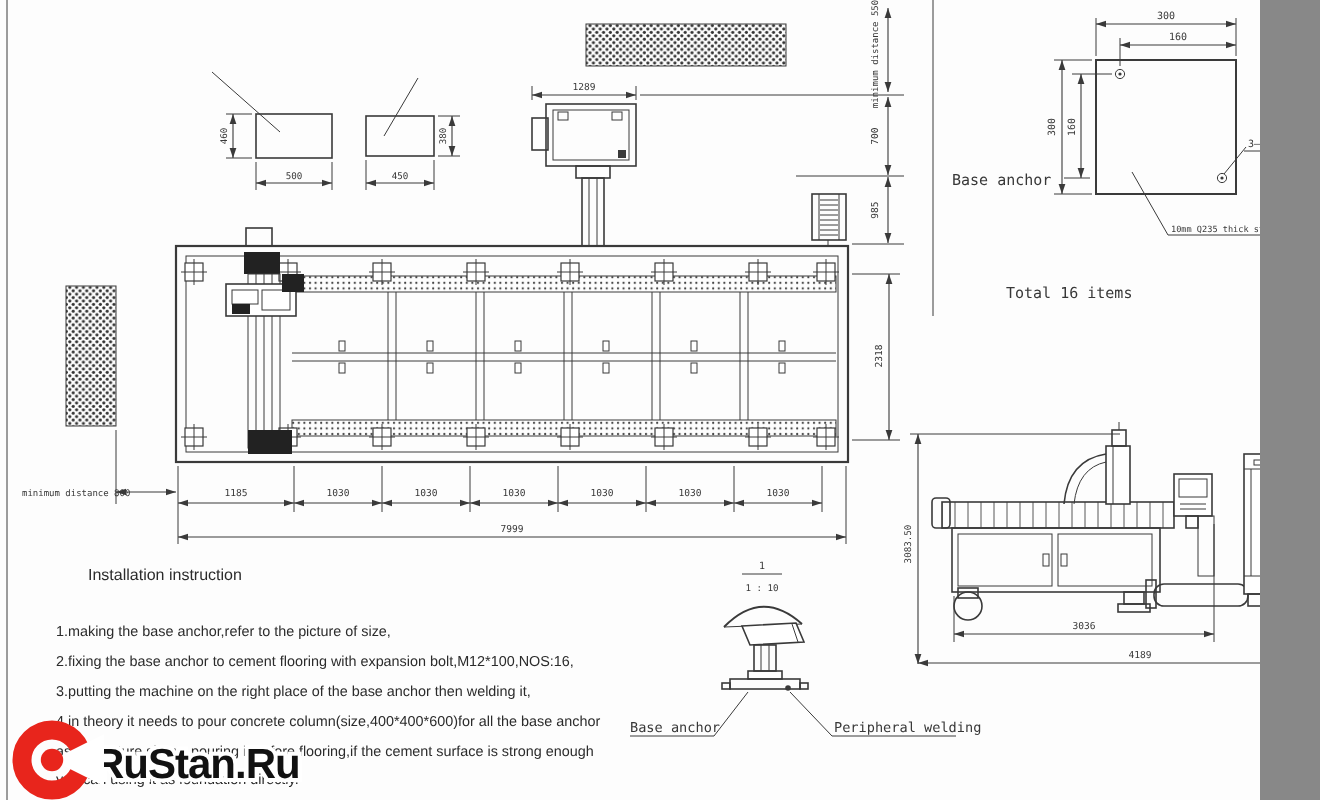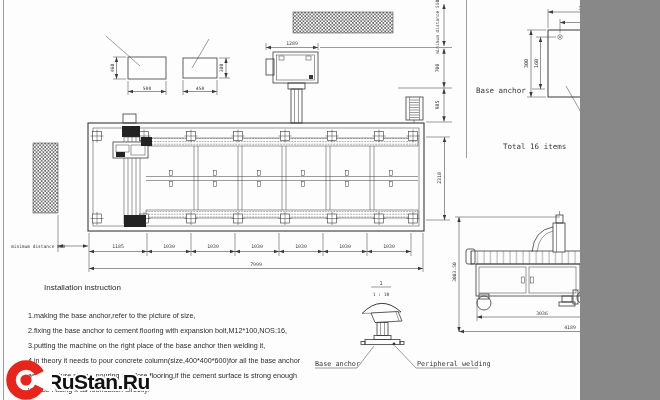--- a/index.html
+++ b/index.html
@@ -1,16 +1,16 @@
 <!DOCTYPE html>
 <html><head>
 <meta charset="utf-8">
 <style>
   html,body{margin:0;padding:0;background:#888;}
-  #page{width:580px;height:400px;background:#fdfdfd;position:relative;overflow:hidden;}
+  #page{width:630px;height:400px;background:#fdfdfd;position:relative;overflow:hidden;}
   svg{display:block;}
   svg text{font-family:"DejaVu Sans Mono",monospace;fill:#383838;stroke:none;}
   .thin{stroke-width:0.5;}
   .dim{stroke-width:0.55;}
   .ins{font-family:"Liberation Sans",sans-serif;fill:#2b2b2b;}
   .brand{font-family:"Liberation Sans",sans-serif;font-weight:bold;fill:#111;
          stroke:#ffffff;stroke-width:4px;paint-order:stroke;letter-spacing:-0.5px;}
 </style>
 </head>
 <body>

